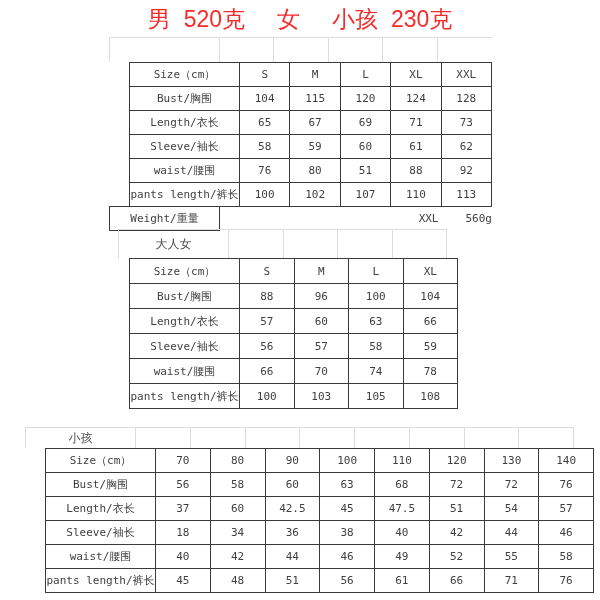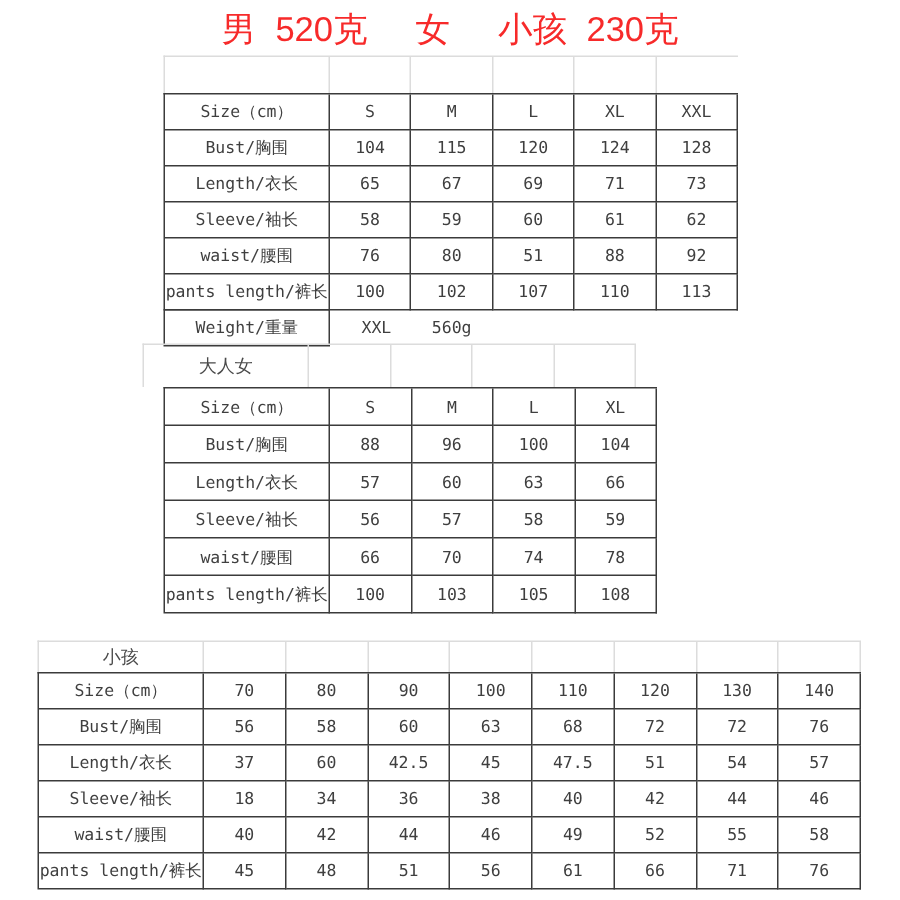--- a/index.html
+++ b/index.html
@@ -30,41 +30,42 @@
     position:absolute;display:grid;
     border-top:1px solid var(--faint);
     border-left:1px solid var(--faint);
   }
   .sec>div{
     border-right:1px solid var(--faint);
     display:flex;align-items:center;justify-content:center;
     font-size:12px;color:#4a4a4a;white-space:nowrap;
   }
   #sec1{top:37px;left:109px;width:383px;height:25px;grid-template-columns:110px repeat(5,1fr);}
-  #sec2{top:229px;left:95px;width:329px;height:29px;grid-template-columns:110px repeat(4,1fr);}
+  #sec2{top:229px;left:118px;width:329px;height:29px;grid-template-columns:110px repeat(4,1fr);}
   #sec3{top:427px;left:25px;width:549px;height:21px;grid-template-columns:110px repeat(8,1fr);}
   
   .tbl{
     display:grid;
     border-top:1px solid var(--bc);
     border-left:1px solid var(--bc);
+    margin-left:20px;
   }
   .tbl>div{
     border-right:1px solid var(--bc);
     border-bottom:1px solid var(--bc);
     display:flex;align-items:center;justify-content:center;
     font-size:11px;color:var(--txt);
     white-space:nowrap;overflow:hidden;
   }
   #t1wrap{position:absolute;top:62px;left:109px;width:383px;}
   #t1wrap .tbl{grid-template-columns:110px repeat(5,1fr);grid-auto-rows:24px;}
   #t2{position:absolute;top:258px;left:109px;width:329px;grid-template-columns:110px repeat(4,1fr);grid-auto-rows:25px;}
   #t3{position:absolute;top:448px;left:25px;width:549px;grid-template-columns:110px repeat(8,1fr);grid-auto-rows:24px;}
   
-  .wrow{display:flex;margin-top:-1px;height:25px;}
+  .wrow{display:flex;margin-top:-1px;height:25px;justify-content:space-between;}
   .wlabel{
     width:111px;border:1px solid var(--bc);
     display:flex;align-items:center;justify-content:center;
     font-size:11px;color:var(--txt);white-space:nowrap;
   }
   .wvals{
     display:flex;align-items:center;gap:27px;padding-left:21px;
     font-size:11px;color:var(--txt);
   }
 </style>

